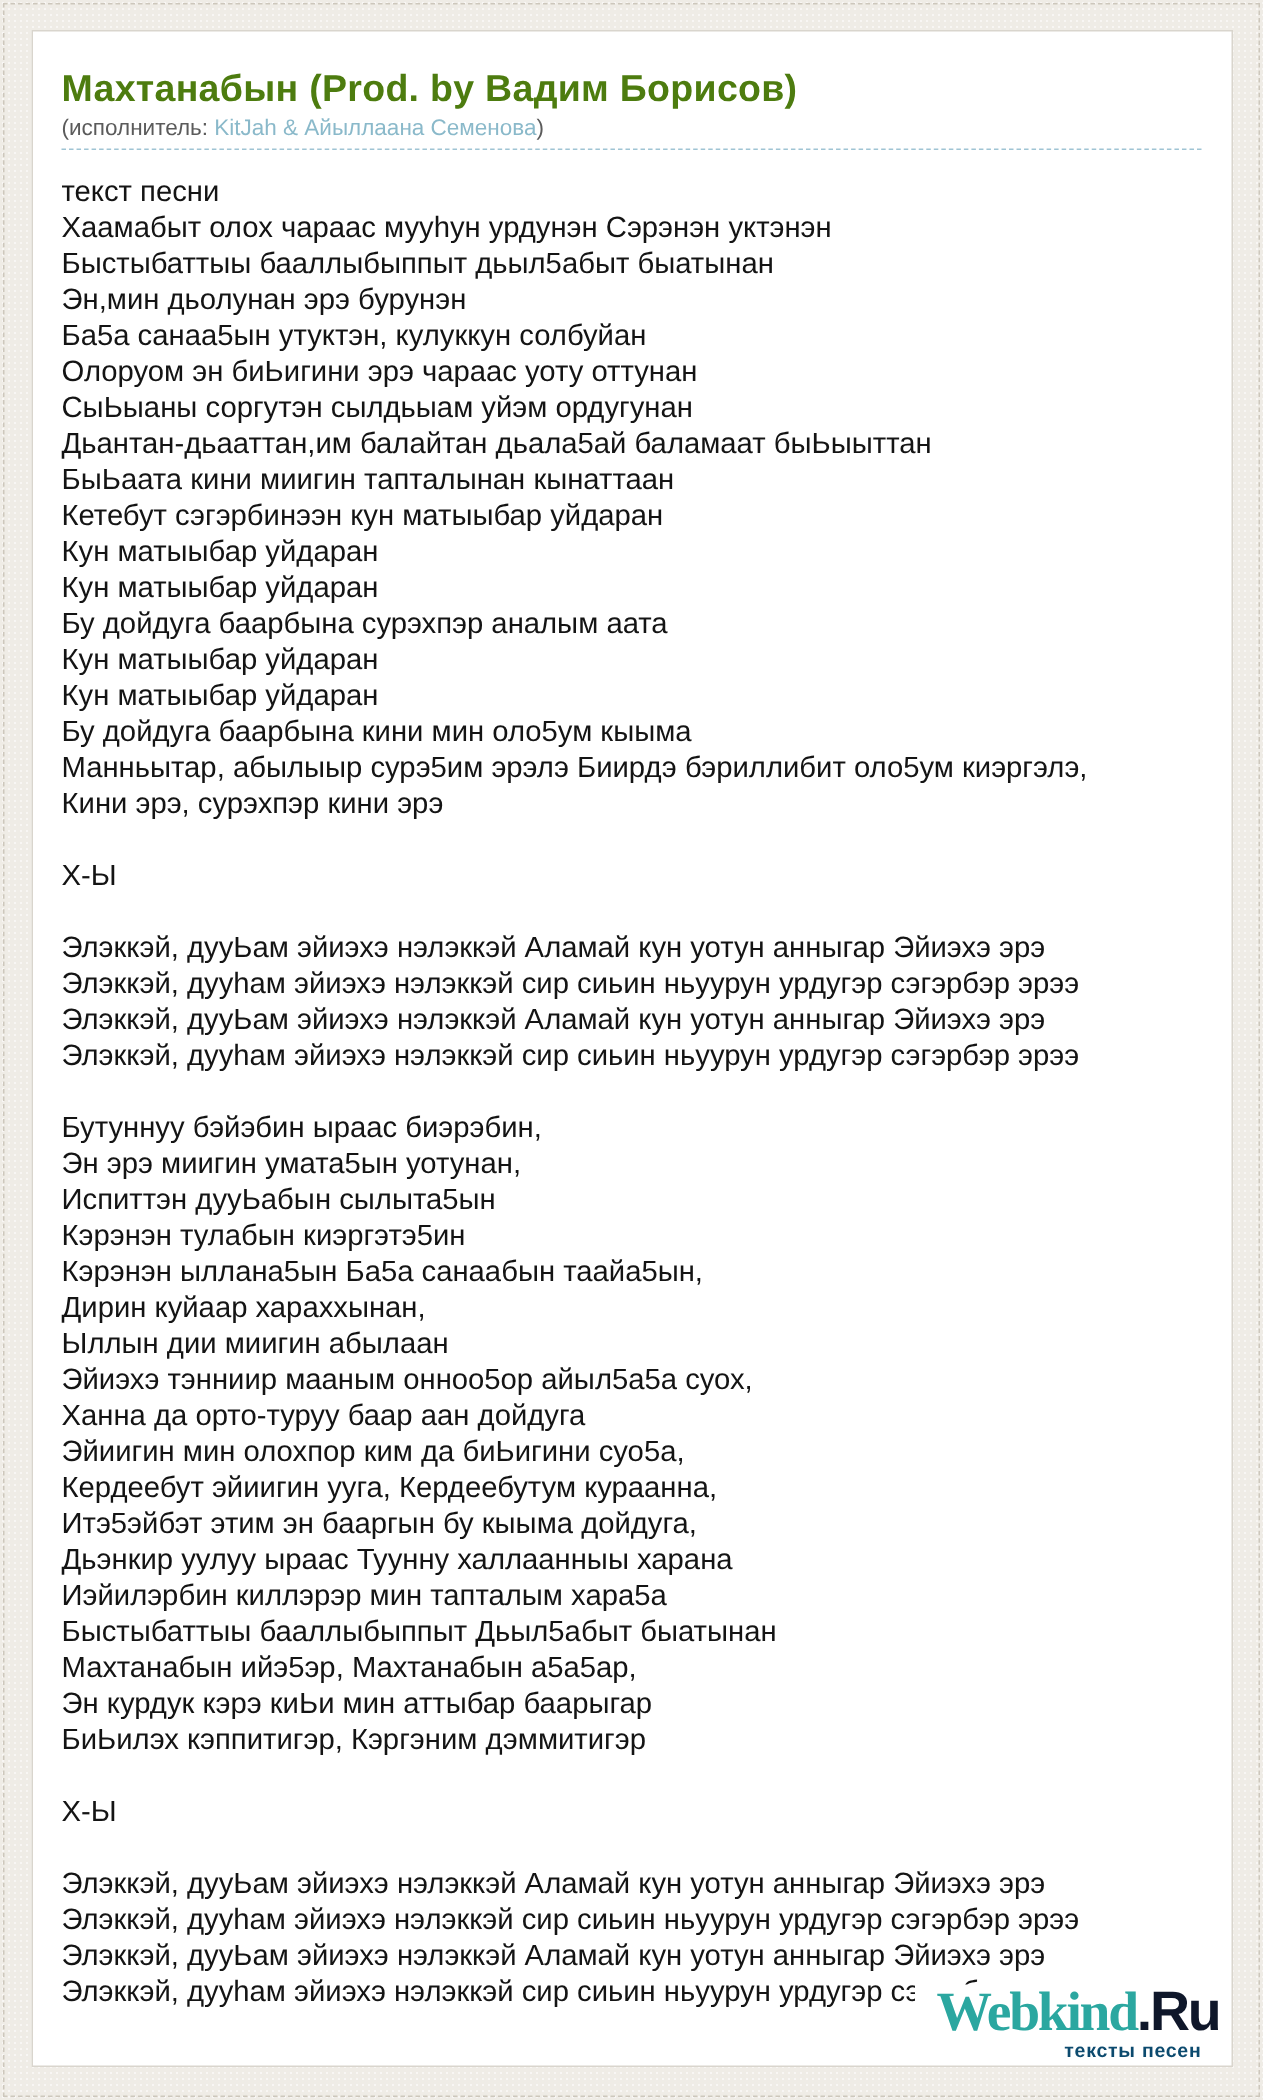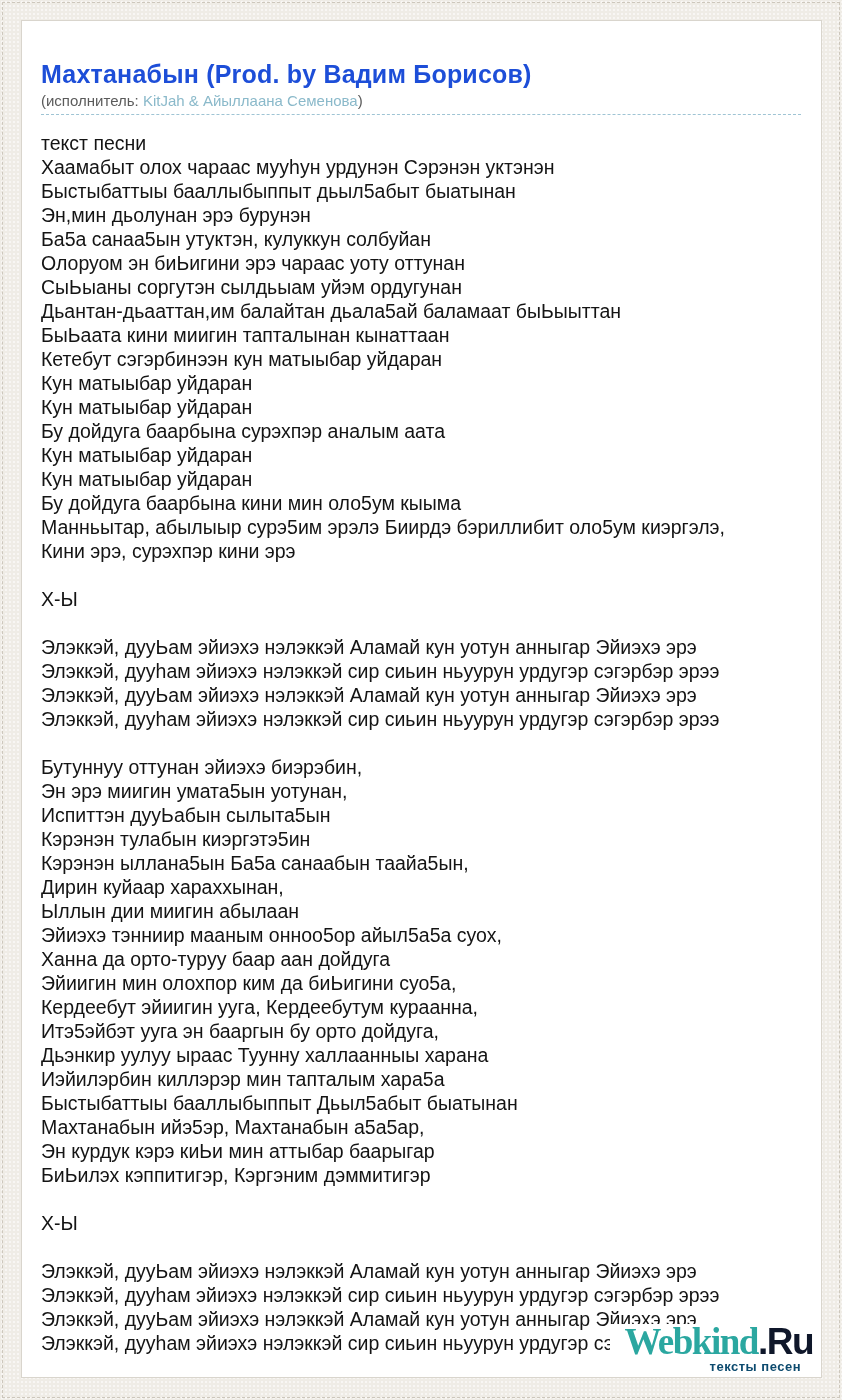--- a/index.html
+++ b/index.html
@@ -23,24 +23,23 @@
     position: absolute;
     left: 21px; top: 20px;
     width: 801px; height: 1358px;
     background: #ffffff;
     border: 1px solid #d9d5cd;
     padding: 24px 0 0 19px;
   }
   .song-title {
     font-size: 25px;
     font-weight: bold;
-    color: #1d4ed8;
+    color: #4d7c0f;
     line-height: 28px;
     letter-spacing: 0.2px;
-    margin-top: 15px;
   }
   .artist-line {
     margin-top: 3px;
     font-size: 15px;
     color: #5b5b5b;
     line-height: 19px;
   }
   .artist-line a {
     color: #8ab9ca;
     text-decoration: none;
@@ -126,32 +125,32 @@
         <div class="lyric-line">Манньытар, абылыыр сурэ5им эрэлэ Биирдэ бэриллибит оло5ум киэргэлэ,</div>
         <div class="lyric-line">Кини эрэ, сурэхпэр кини эрэ</div>
         <div class="lyric-line"></div>
         <div class="lyric-line">Х-Ы</div>
         <div class="lyric-line"></div>
         <div class="lyric-line">Элэккэй, дууЬам эйиэхэ нэлэккэй Аламай кун уотун анныгар Эйиэхэ эрэ</div>
         <div class="lyric-line">Элэккэй, дууһам эйиэхэ нэлэккэй сир сиьин ньуурун урдугэр сэгэрбэр эрээ</div>
         <div class="lyric-line">Элэккэй, дууЬам эйиэхэ нэлэккэй Аламай кун уотун анныгар Эйиэхэ эрэ</div>
         <div class="lyric-line">Элэккэй, дууһам эйиэхэ нэлэккэй сир сиьин ньуурун урдугэр сэгэрбэр эрээ</div>
         <div class="lyric-line"></div>
-        <div class="lyric-line">Бутуннуу оттунан эйиэхэ биэрэбин,</div>
+        <div class="lyric-line">Бутуннуу бэйэбин ыраас биэрэбин,</div>
         <div class="lyric-line">Эн эрэ миигин умата5ын уотунан,</div>
         <div class="lyric-line">Испиттэн дууЬабын сылыта5ын</div>
         <div class="lyric-line">Кэрэнэн тулабын киэргэтэ5ин</div>
         <div class="lyric-line">Кэрэнэн ыллана5ын Ба5а санаабын таайа5ын,</div>
         <div class="lyric-line">Дирин куйаар хараххынан,</div>
         <div class="lyric-line">Ыллын дии миигин абылаан</div>
         <div class="lyric-line">Эйиэхэ тэнниир мааным онноо5ор айыл5а5а суох,</div>
         <div class="lyric-line">Ханна да орто-туруу баар аан дойдуга</div>
         <div class="lyric-line">Эйиигин мин олохпор ким да биЬигини суо5а,</div>
         <div class="lyric-line">Кердеебут эйиигин ууга, Кердеебутум кураанна,</div>
-        <div class="lyric-line">Итэ5эйбэт ууга эн бааргын бу орто дойдуга,</div>
+        <div class="lyric-line">Итэ5эйбэт этим эн бааргын бу кыыма дойдуга,</div>
         <div class="lyric-line">Дьэнкир уулуу ыраас Туунну халлаанныы харана</div>
         <div class="lyric-line">Иэйилэрбин киллэрэр мин тапталым хара5а</div>
         <div class="lyric-line">Быстыбаттыы бааллыбыппыт Дьыл5абыт быатынан</div>
         <div class="lyric-line">Махтанабын ийэ5эр, Махтанабын а5а5ар,</div>
         <div class="lyric-line">Эн курдук кэрэ киЬи мин аттыбар баарыгар</div>
         <div class="lyric-line">БиЬилэх кэппитигэр, Кэргэним дэммитигэр</div>
         <div class="lyric-line"></div>
         <div class="lyric-line">Х-Ы</div>
         <div class="lyric-line"></div>
         <div class="lyric-line">Элэккэй, дууЬам эйиэхэ нэлэккэй Аламай кун уотун анныгар Эйиэхэ эрэ</div>

